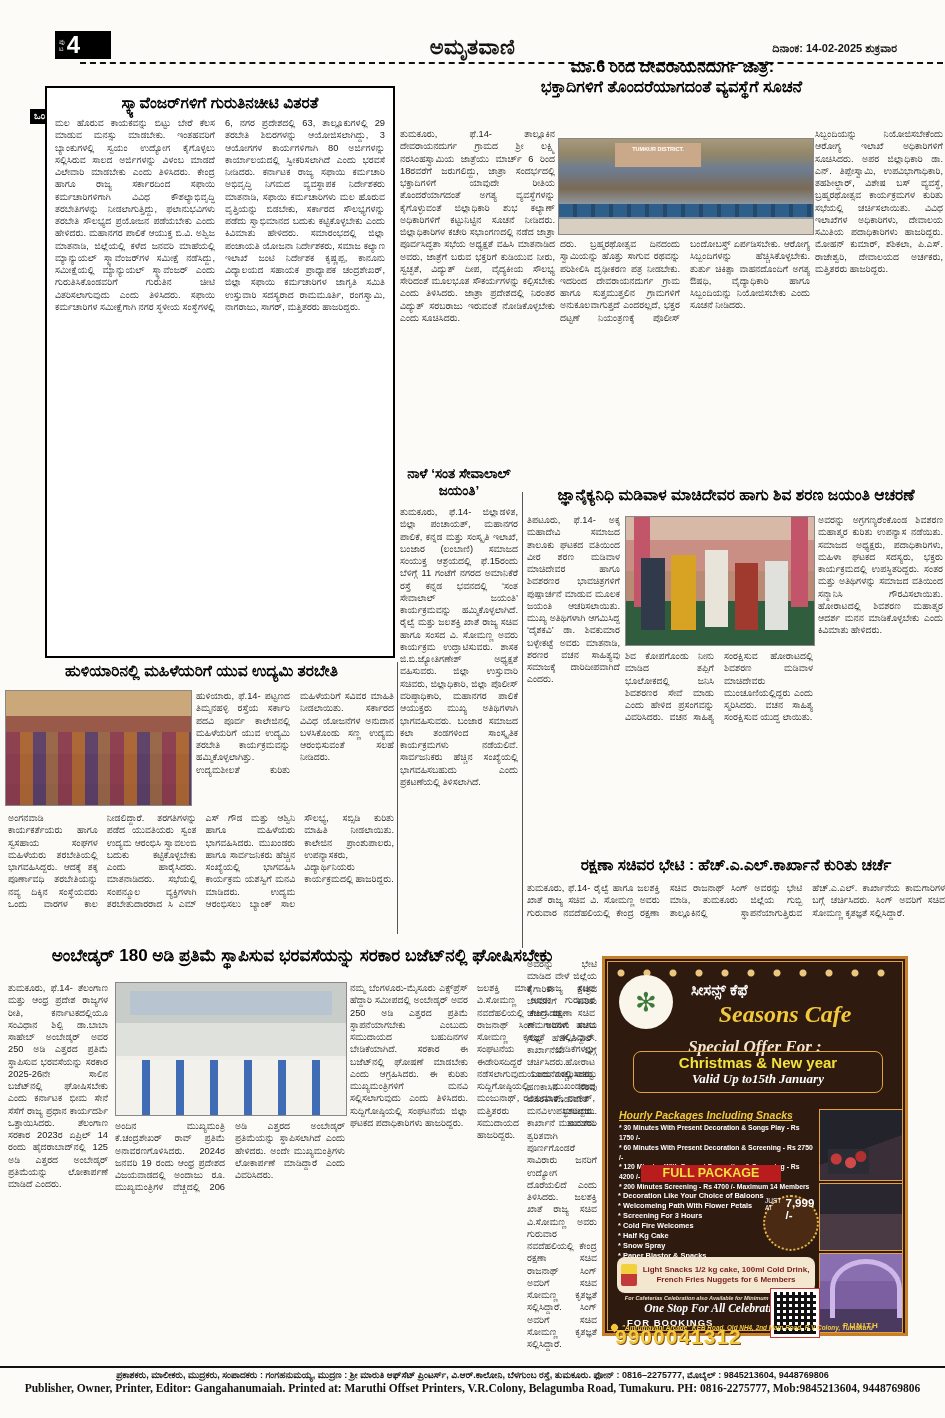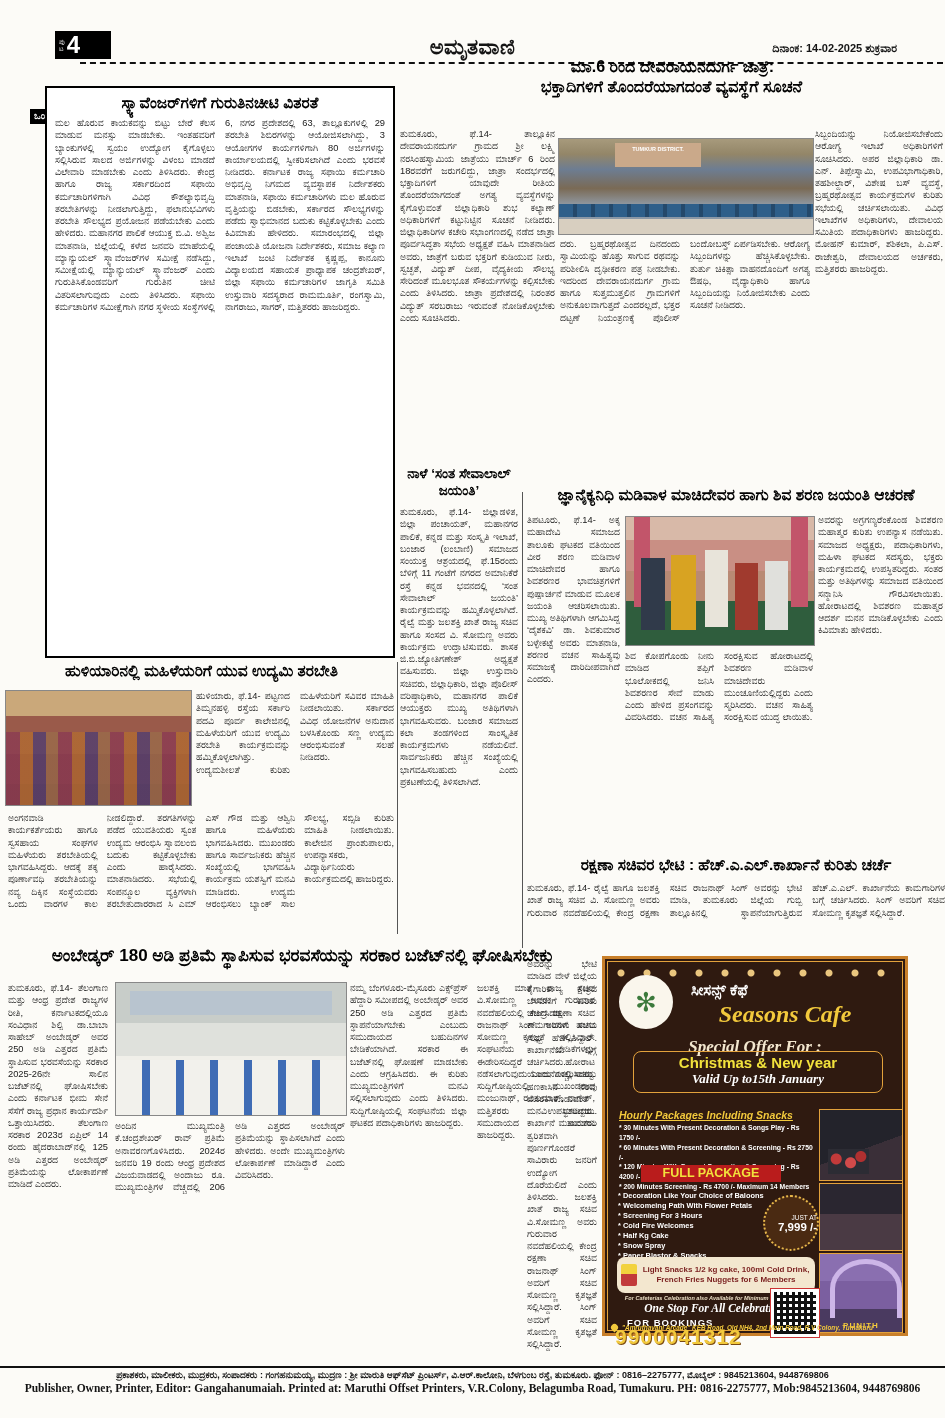--- a/index.html
+++ b/index.html
@@ -26,21 +26,21 @@
   .ad{background:#2f1a10;border:3px solid #c87f2a;box-shadow:inset 0 0 0 2px #2f1a10, inset 0 0 0 3px #e3a23c;}
   .ad .lights{position:absolute;left:6px;right:6px;top:4px;height:14px;
      background-image:radial-gradient(circle 3px at 10px 10px,#ffd98a 0 3px,transparent 4px);
      background-size:26px 14px;background-repeat:repeat-x;opacity:.9;}
   .ad-script{font-family:"Liberation Serif","DejaVu Serif",serif;font-style:italic;}
   .qr{background:
       repeating-linear-gradient(0deg,#111 0 3px,transparent 3px 6px),
       repeating-linear-gradient(90deg,#111 0 3px,#fff 3px 6px);
       border:3px solid #fff;outline:1px solid #c33;}
   .starburst{border-radius:50%;background:#4a2a12;border:2px dotted #e8b84b;
-     display:flex;flex-direction:column;align-items:flex-end;justify-content:center;color:#fff;}
+     display:flex;flex-direction:row;align-items:flex-start;justify-content:center;color:#fff;}
   
   .ph-meeting{background:linear-gradient(180deg,#a79a7c 0%,#938668 16%,#6d7d92 32%,#7a6a55 52%,#93a0ae 72%,#7d8c9b 100%);}
   .ph-meeting .map{position:absolute;left:22%;top:4%;width:34%;height:26%;background:#caa98a;color:#fff;
      font-size:5.5px;font-weight:bold;text-align:center;line-height:1.1;padding-top:3px;box-sizing:border-box;}
   .ph-meeting .chairs{position:absolute;left:0;bottom:18%;width:100%;height:14%;
      background:repeating-linear-gradient(90deg,#2e5f8a 0 14px,#24496b 14px 18px);}
   .ph-meeting .table{position:absolute;left:0;bottom:0;width:100%;height:16%;background:#d8cfc0;}
   .ph-temple{background:
      linear-gradient(180deg,#d8b9a8 0 18%,#c98f84 18% 42%,#b98a74 42% 66%,#2f5d3d 66% 100%);}
   .ph-temple .pillar{position:absolute;top:0;width:9%;height:70%;background:#c2556a;}

